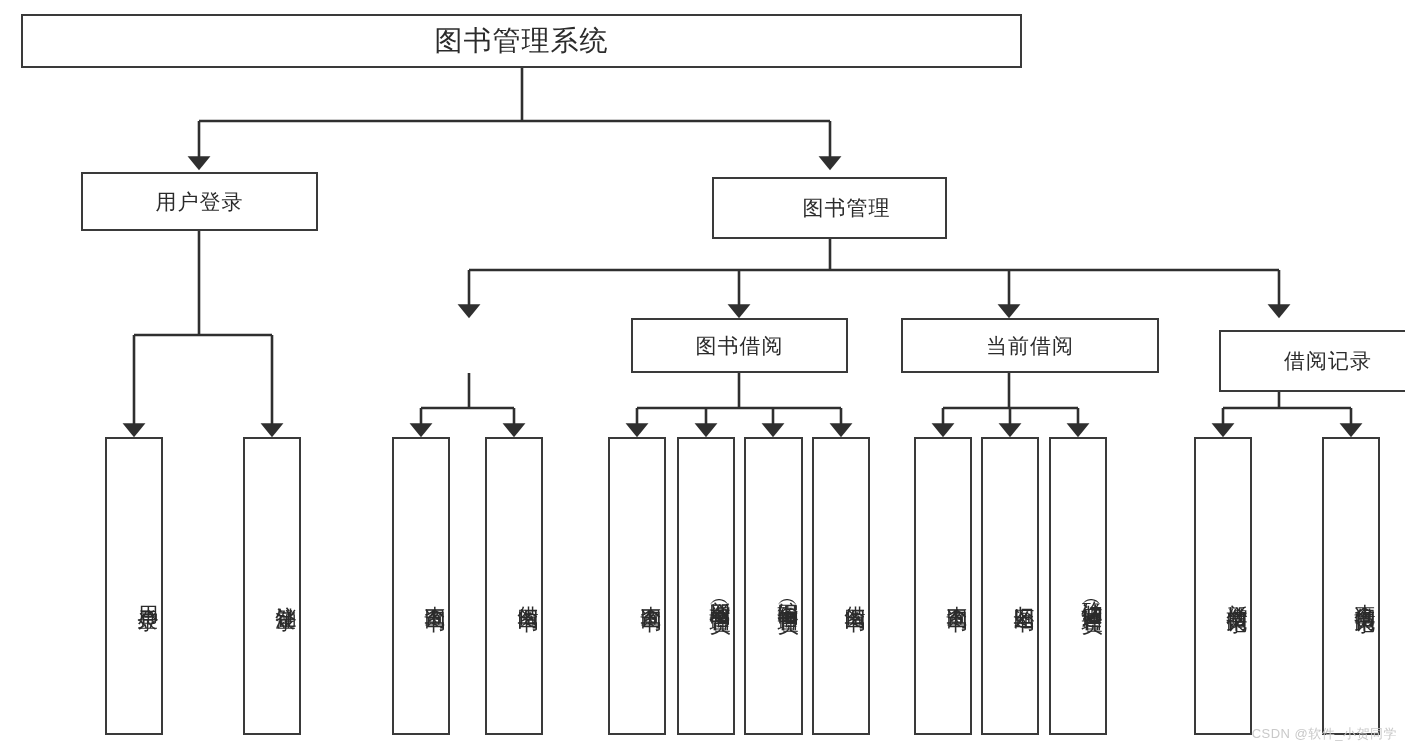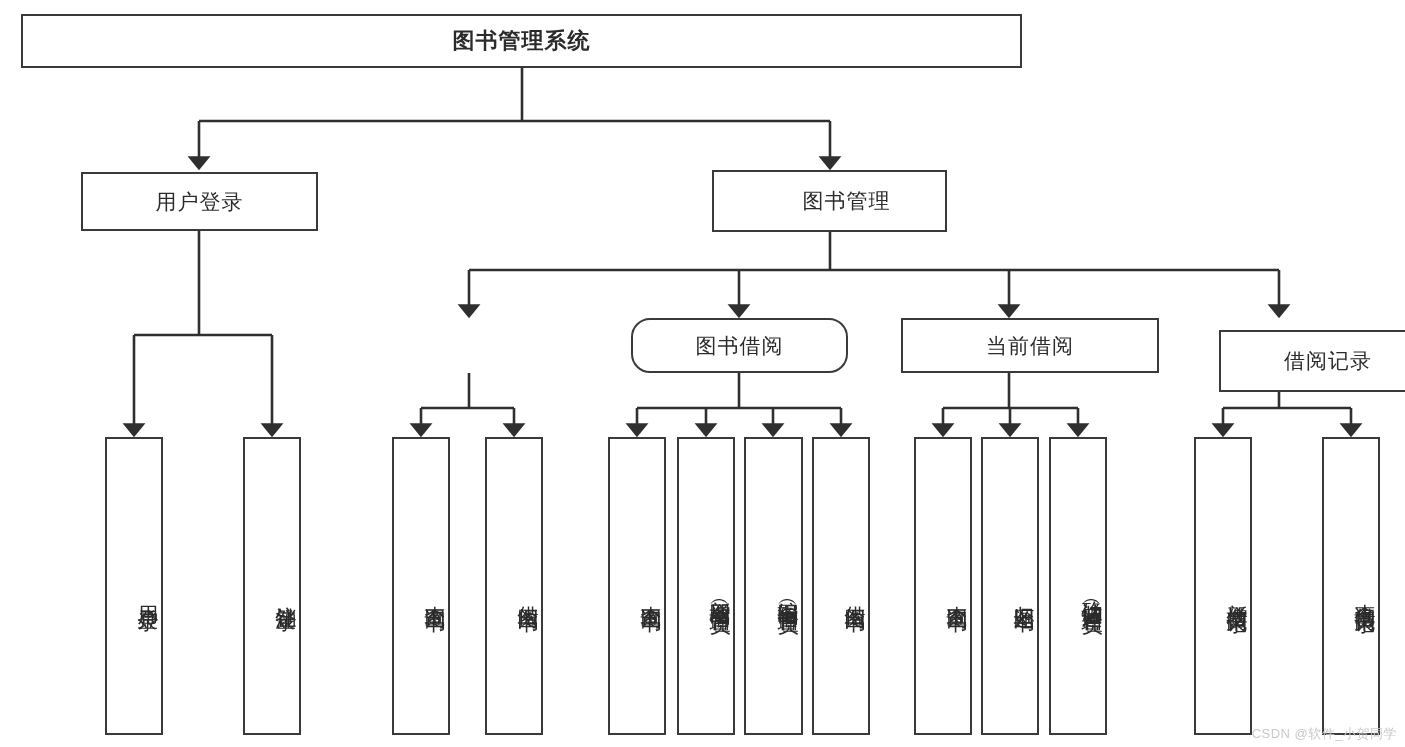--- a/index.html
+++ b/index.html
@@ -5,21 +5,21 @@
   html,body{margin:0;padding:0;background:#ffffff;}
   body{width:1405px;height:747px;overflow:hidden;
        font-family:"Liberation Sans","DejaVu Sans",sans-serif;}
   #stage{position:relative;width:1405px;height:747px;background:#ffffff;}
   #wires{position:absolute;left:0;top:0;width:1405px;height:747px;}
 
   .node{position:absolute;box-sizing:border-box;background:#ffffff;
         border:2.5px solid #3a3a3a;display:flex;align-items:center;
         justify-content:center;color:#2b2b2b;}
   .node.h{font-size:21px;letter-spacing:1px;}
-  .node.root{font-size:22px;font-weight:bold;}
+  .node.root{font-size:28px;}
   .node.v{writing-mode:vertical-rl;text-orientation:upright;
           font-size:21px;line-height:1.22;letter-spacing:2px;
           padding-top:14px;align-items:flex-start;justify-content:center;}
   .wm{position:absolute;right:8px;bottom:4px;font-size:13px;color:#c9c9c9;
       letter-spacing:.5px;white-space:nowrap;}
 </style>
 </head>
 <body>
 
 <div id="stage">
@@ -70,23 +70,23 @@
       <path d="M1279,373 L1279,408"></path>
       <path d="M1223,408 L1351,408"></path>
       <path d="M1223,408 L1223,429" marker-end="url(#ah)"></path>
       <path d="M1351,408 L1351,429" marker-end="url(#ah)"></path>
     </g>
   </svg>
 
   <div class="node h root" style="left:21px;top:14px;width:1001px;height:54px;">图书管理系统</div>
 
   <div class="node h" style="left:81px;top:172px;width:237px;height:59px;">用户登录</div>
-  <div class="node h" style="left:712px;top:170px;width:235px;height:62px;padding-left:34px;">图书管理</div>
+  <div class="node h" style="left:712px;top:177px;width:235px;height:62px;padding-left:34px;">图书管理</div>
 
-  <div class="node h" style="left:631px;top:318px;width:217px;height:55px;border-radius:19px;">图书借阅</div>
+  <div class="node h" style="left:631px;top:318px;width:217px;height:55px;">图书借阅</div>
   <div class="node h" style="left:901px;top:318px;width:258px;height:55px;">当前借阅</div>
   <div class="node h" style="left:1219px;top:318px;width:218px;height:62px;margin-top:12px;">借阅记录</div>
 
   <div class="node v" style="left:105px;top:437px;width:58px;height:298px;">用户登录</div>
   <div class="node v" style="left:243px;top:437px;width:58px;height:298px;">注销登录</div>
 
   <div class="node v" style="left:392px;top:437px;width:58px;height:298px;">查询图书</div>
   <div class="node v" style="left:485px;top:437px;width:58px;height:298px;">借阅图书</div>
 
   <div class="node v" style="left:608px;top:437px;width:58px;height:298px;">查询图书</div>

